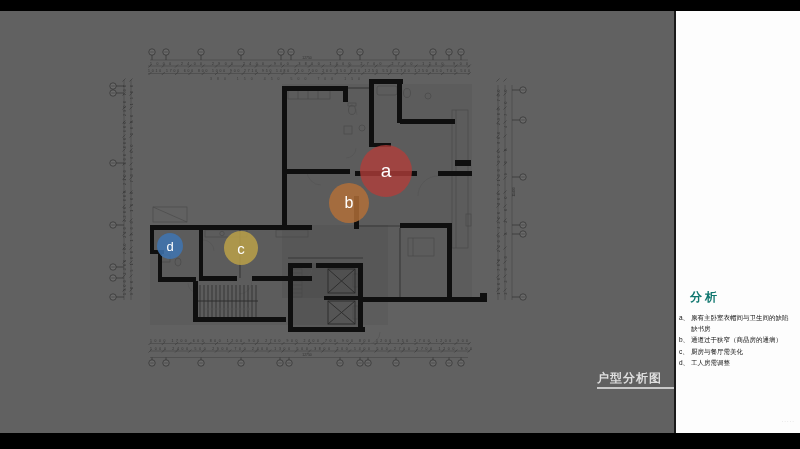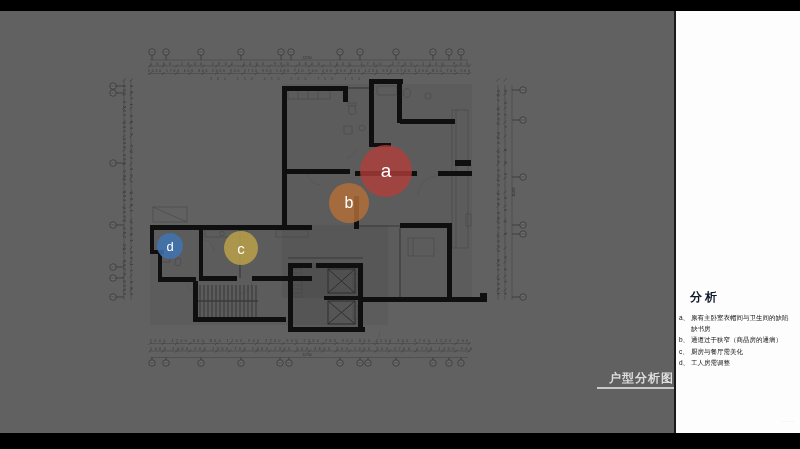--- a/index.html
+++ b/index.html
@@ -6,25 +6,25 @@
   body{width:800px;height:449px;overflow:hidden;font-family:"Liberation Sans",sans-serif;}
   .stage{position:relative;width:800px;height:449px;background:#000;}
   .bar{position:absolute;left:0;width:800px;background:#000;}
   .bar.top{top:0;height:11px;}
   .bar.bottom{top:433px;height:16px;}
   .canvas{position:absolute;left:0;top:11px;width:676px;height:422px;background:#616161;}
   svg.plan{position:absolute;left:0;top:0;width:800px;height:449px;pointer-events:none;}
   #markers .marker{position:absolute;border-radius:50%;display:flex;align-items:center;justify-content:center;
     color:#fff;font-family:"Liberation Sans",sans-serif;}
   .plan-title{position:absolute;left:597px;top:371px;width:77px;height:16px;
-    border-bottom:2px solid #c9c9c9;text-align:right;color:#dedede;
+    border-bottom:2px solid #c9c9c9;text-align:left;color:#dedede;
     font-size:12px;font-weight:bold;letter-spacing:1px;line-height:15px;}
   .right-panel{position:absolute;left:674px;top:11px;width:126px;height:422px;
     background:#fdfdfd;border-left:2px solid #1a1a1a;box-sizing:border-box;}
-  .panel-title{margin:278px 0 0 14px;font-size:12px;font-weight:bold;letter-spacing:3px;color:#0f172a;}
+  .panel-title{margin:278px 0 0 14px;font-size:12px;font-weight:bold;letter-spacing:3px;color:#0f766e;}
   .panel-list{margin:7px 3px 0 3px;}
   .panel-item{display:flex;font-size:6.5px;line-height:1.62;color:#101010;margin-bottom:1px;}
   .panel-item .key{flex:0 0 12px;}
   .panel-item .txt{flex:1;white-space:pre-line;}
   .watermark{position:absolute;right:5px;bottom:9px;font-size:5px;color:#b9b9b9;letter-spacing:1px;}
 </style>
 </head>
 <body>
 
 <div class="stage">

